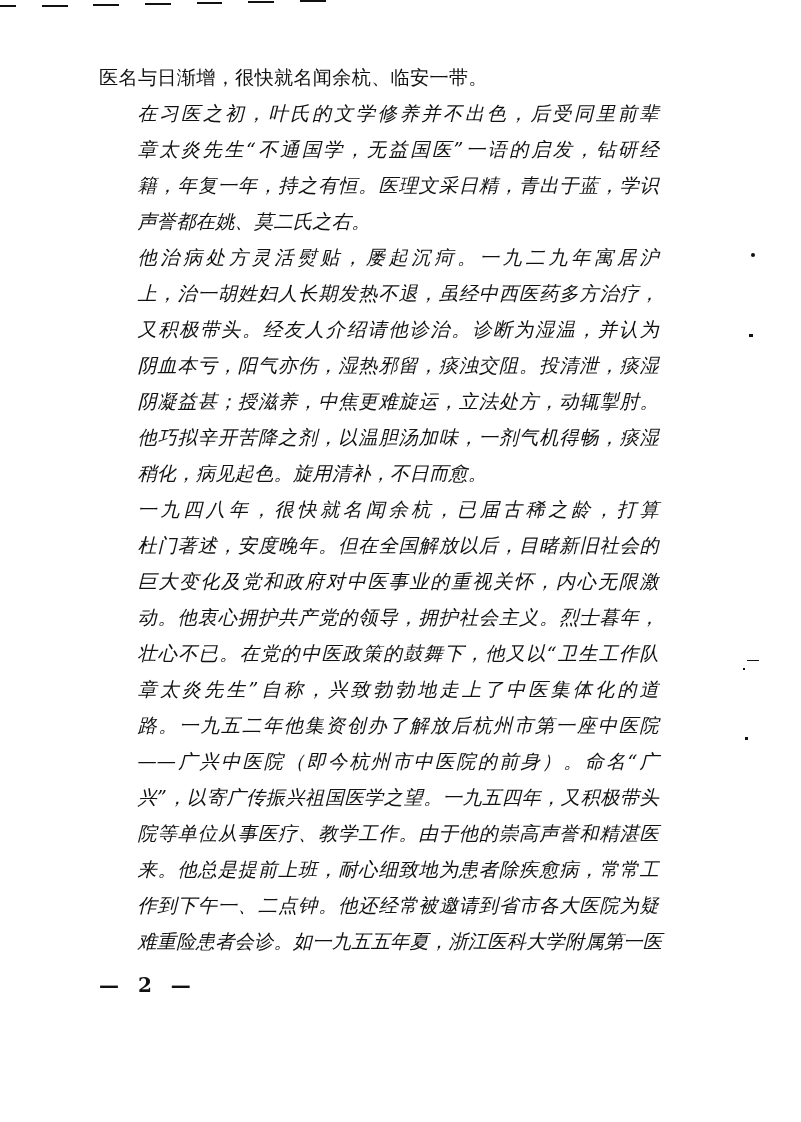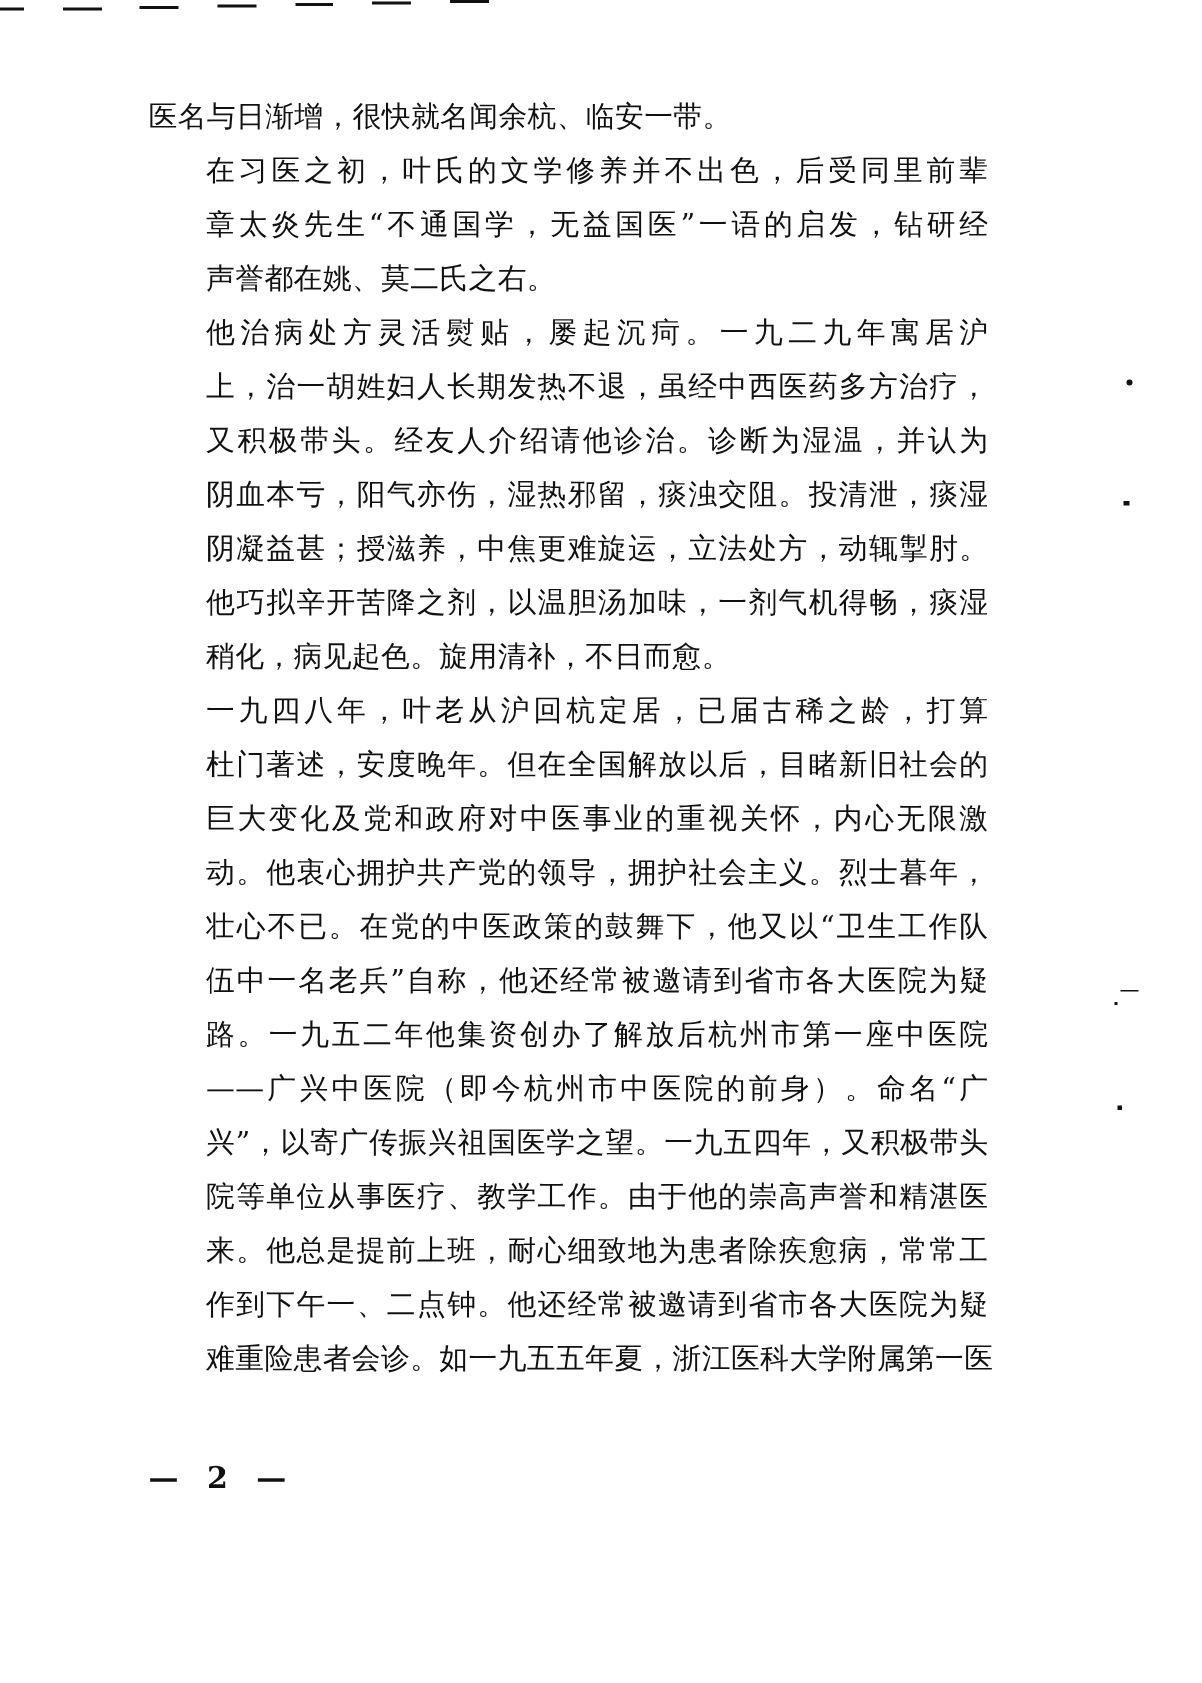--- a/index.html
+++ b/index.html
@@ -9,21 +9,21 @@
       color: #111111;
     }
     .top-marks { position: absolute; top: 0; left: 0; width: 400px; height: 8px; }
     .top-mark { position: absolute; height: 2px; background: #111; }
     .page-text {
       position: absolute; left: 99px; top: 60px; width: 560px;
       font-size: 19.2px; line-height: 36px; letter-spacing: 0.25px;
       text-align: justify; text-justify: inter-character;
     }
     .para { margin: 0; }
-    .para.indent { text-indent: 2em; }
+    .para.indent { text-indent: 2em; font-style: italic; }
     .line { display: block; white-space: nowrap; text-align-last: justify; }
     .line.last { text-align-last: left; }
     .page-number {
       position: absolute; left: 99px; top: 973px; font-size: 20px;
       font-weight: bold; letter-spacing: 6px;
     }
     .margin-mark { position: absolute; background: #111; }
   </style>
 </head>
 <body>
@@ -38,38 +38,39 @@
   <div class="top-mark" style="left:300px;width:26px;top:0px"></div>
 </div>
 
 <div class="page-text" id="doc-body">
     <div class="para">
       <span class="line last">医名与日渐增，很快就名闻余杭、临安一带。</span>
     </div>
     <div class="para indent">
       <span class="line" style="text-indent: 2em;">在习医之初，叶氏的文学修养并不出色，后受同里前辈</span>
       <span class="line">章太炎先生“不通国学，无益国医”一语的启发，钻研经</span>
+      <span class="line">籍，年复一年，持之有恒。医理文采日精，青出于蓝，学识</span>
       <span class="line last">声誉都在姚、莫二氏之右。</span>
     </div>
     <div class="para indent">
       <span class="line" style="text-indent: 2em;">他治病处方灵活熨贴，屡起沉疴。一九二九年寓居沪</span>
       <span class="line">上，治一胡姓妇人长期发热不退，虽经中西医药多方治疗，</span>
       <span class="line">又积极带头。经友人介绍请他诊治。诊断为湿温，并认为</span>
       <span class="line">阴血本亏，阳气亦伤，湿热邪留，痰浊交阻。投清泄，痰湿</span>
       <span class="line">阴凝益甚；授滋养，中焦更难旋运，立法处方，动辄掣肘。</span>
       <span class="line">他巧拟辛开苦降之剂，以温胆汤加味，一剂气机得畅，痰湿</span>
       <span class="line last">稍化，病见起色。旋用清补，不日而愈。</span>
     </div>
     <div class="para indent">
-      <span class="line" style="text-indent: 2em;">一九四八年，叶老从沪回杭定居，已届古稀之龄，打算</span>
+      <span class="line" style="text-indent: 2em;">一九四八年，很快就名闻余杭，已届古稀之龄，打算</span>
       <span class="line">杜门著述，安度晚年。但在全国解放以后，目睹新旧社会的</span>
       <span class="line">巨大变化及党和政府对中医事业的重视关怀，内心无限激</span>
       <span class="line">动。他衷心拥护共产党的领导，拥护社会主义。烈士暮年，</span>
       <span class="line">壮心不已。在党的中医政策的鼓舞下，他又以“卫生工作队</span>
-      <span class="line">伍中一名老兵”自称，他还经常被邀请到省市各大医院为疑</span>
+      <span class="line">章太炎先生”自称，兴致勃勃地走上了中医集体化的道</span>
       <span class="line">路。一九五二年他集资创办了解放后杭州市第一座中医院</span>
       <span class="line">——广兴中医院（即今杭州市中医院的前身）。命名“广</span>
       <span class="line">兴”，以寄广传振兴祖国医学之望。一九五四年，又积极带头</span>
       <span class="line">院等单位从事医疗、教学工作。由于他的崇高声誉和精湛医</span>
       <span class="line">来。他总是提前上班，耐心细致地为患者除疾愈病，常常工</span>
       <span class="line">作到下午一、二点钟。他还经常被邀请到省市各大医院为疑</span>
       <span class="line">难重险患者会诊。如一九五五年夏，浙江医科大学附属第一医</span>
     </div>
   </div>
 

